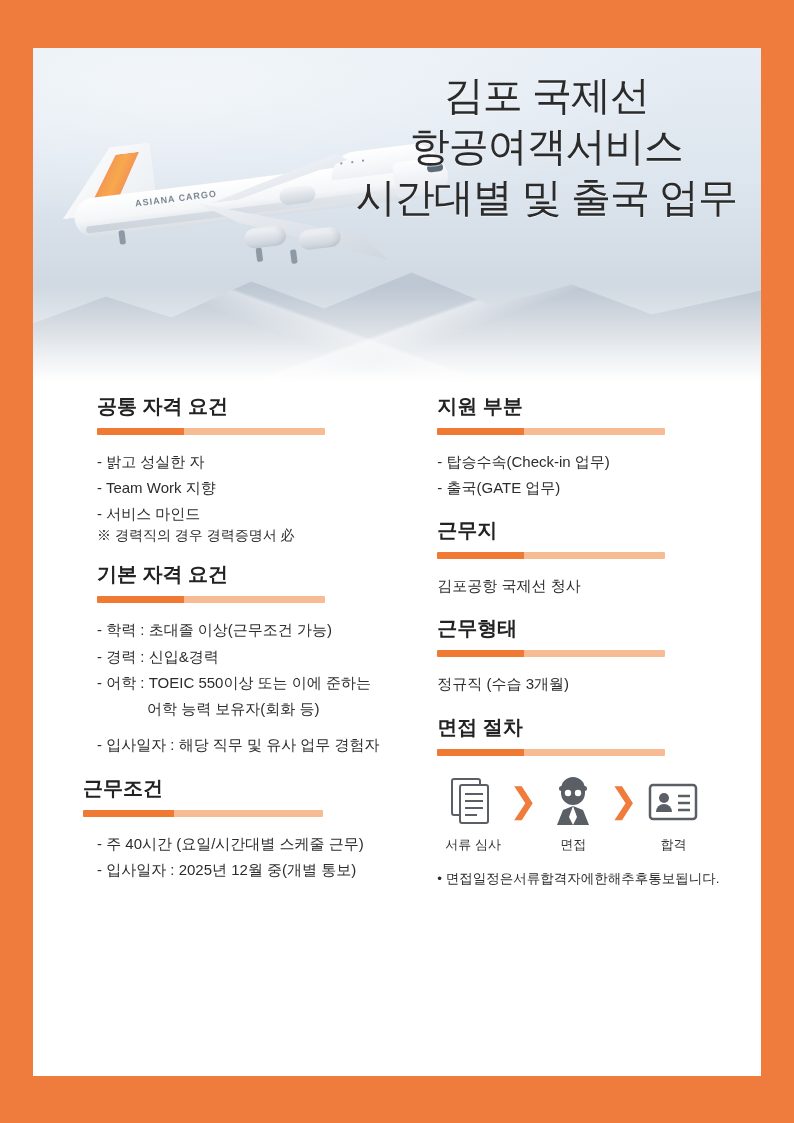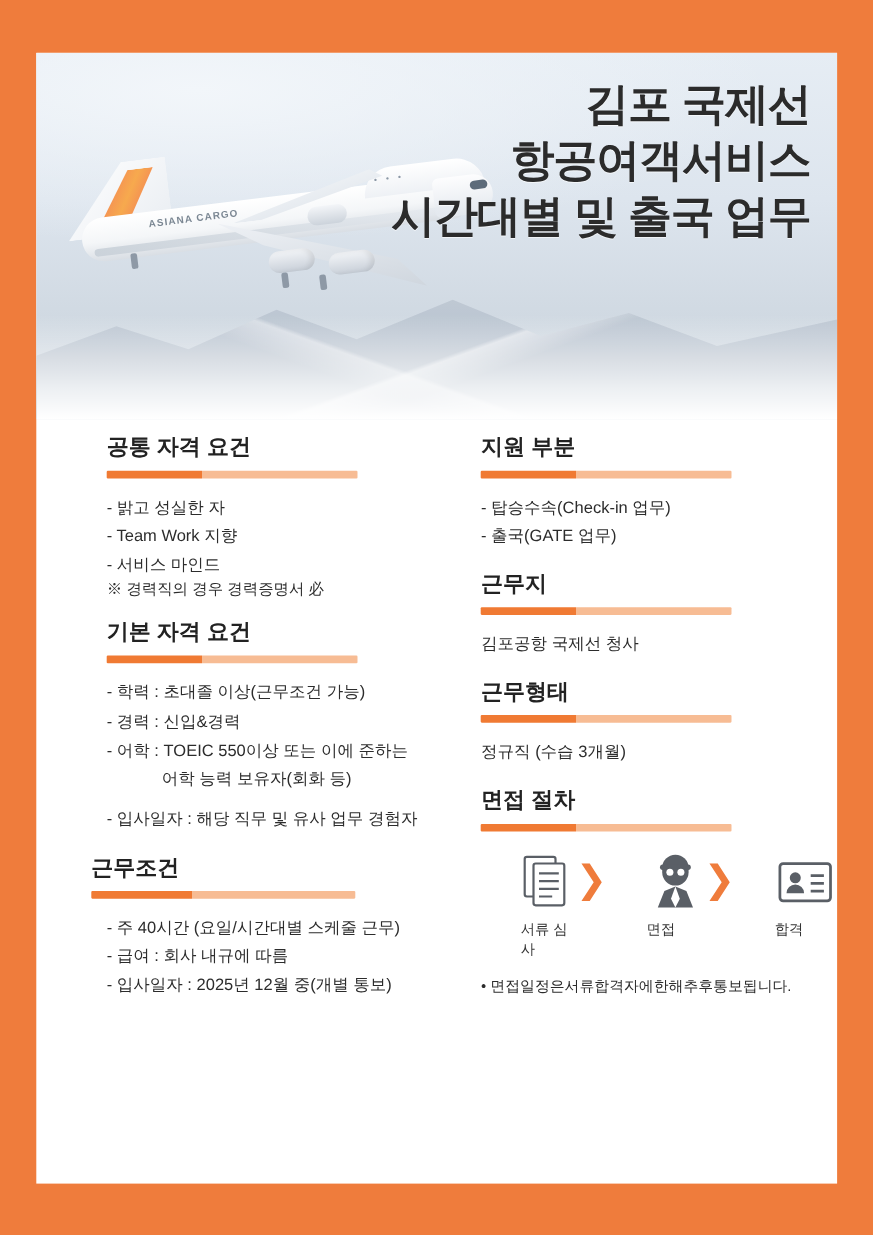--- a/index.html
+++ b/index.html
@@ -121,23 +121,23 @@
   .gear {
     position:absolute; width: 6px; height: 14px; background:#8e99a6; border-radius:2px;
   }
   .gear.g1 { left: 72px; top: 78px; }
   .gear.g2 { left: 206px; top: 112px; }
   .gear.g3 { left: 240px; top: 118px; }
 
   
   .hero-titles {
     position: absolute; right: 24px; top: 22px;
-    text-align: right;
+    text-align: center;
     color: #2b2b2b;
-    font-weight: 700;
+    font-weight: 400;
   }
   .hero-titles div { line-height: 1.28; font-size: 40px; letter-spacing: -1px; text-shadow: 0 1px 0 rgba(255,255,255,.6); }
 
   
   .content {
     display: flex;
     padding: 12px 34px 0 50px;
     gap: 26px;
   }
   .col-left { width: 340px; }
@@ -160,21 +160,21 @@
   .block { margin-bottom: 16px; }
   .gap-sm { height: 10px; }
 
   .left-pad { padding-left: 14px; }
 
   
   .steps {
     display: flex; align-items: flex-start; justify-content: space-between;
     width: 272px; margin-top: 6px;
   }
-  .step { width: 74px; text-align: left; margin-left: 36px; }
+  .step { width: 74px; text-align: center; }
   .step-ico { height: 62px; display:flex; align-items:center; justify-content:center; }
   .step-label { font-size: 13px; color:#333; margin-top: 4px; }
   .arrow { color:#ef7c3c; font-size: 34px; line-height: 60px; font-weight: 300; }
   .bullet-note { font-size: 13.5px; color:#2c2c2c; margin-top: 16px; }
 
   .foot-space { height: 26px; }
 </style>
 </head>
 <body>
 
@@ -235,21 +235,20 @@
         <div class="line left-pad">- 어학 : TOEIC 550이상 또는 이에 준하는</div>
         <div class="line left-pad">            어학 능력 보유자(회화 등)</div>
         <div class="gap-sm"></div>
         <div class="line left-pad">- 입사일자 : 해당 직무 및 유사 업무 경험자</div>
       </div>
 
       <div class="block">
         <div class="sec-title">근무조건</div>
         <div class="rule" style="width:240px;"></div>
         <div class="line left-pad">- 주 40시간 (요일/시간대별 스케줄 근무)</div>
-        <div class="line left-pad">- 급여 : 회사 내규에 따름</div>
         <div class="line left-pad">- 입사일자 : 2025년 12월 중(개별 통보)</div>
       </div>
 
     </div>
 
     <div class="col-right">
 
       <div class="block">
         <div class="sec-title">지원 부분</div>
         <div class="rule r-right"></div>

